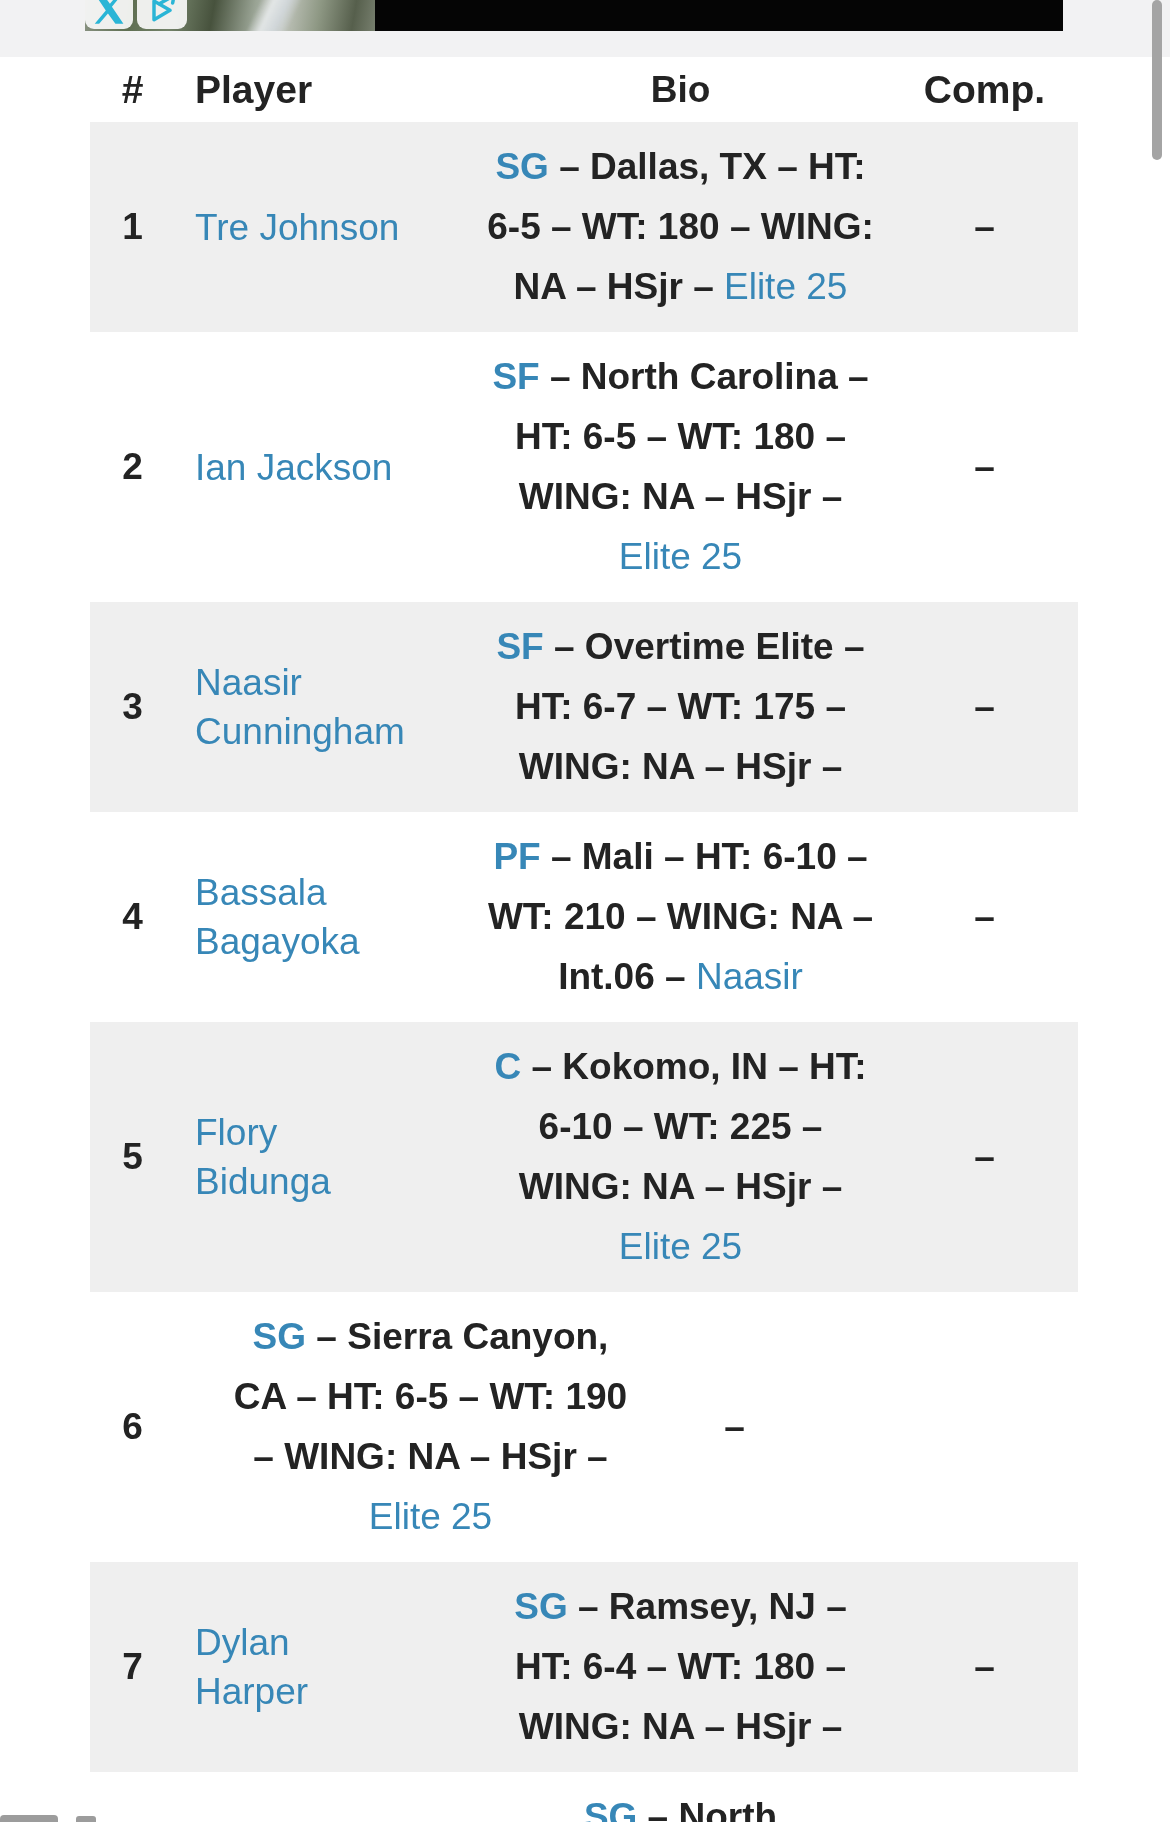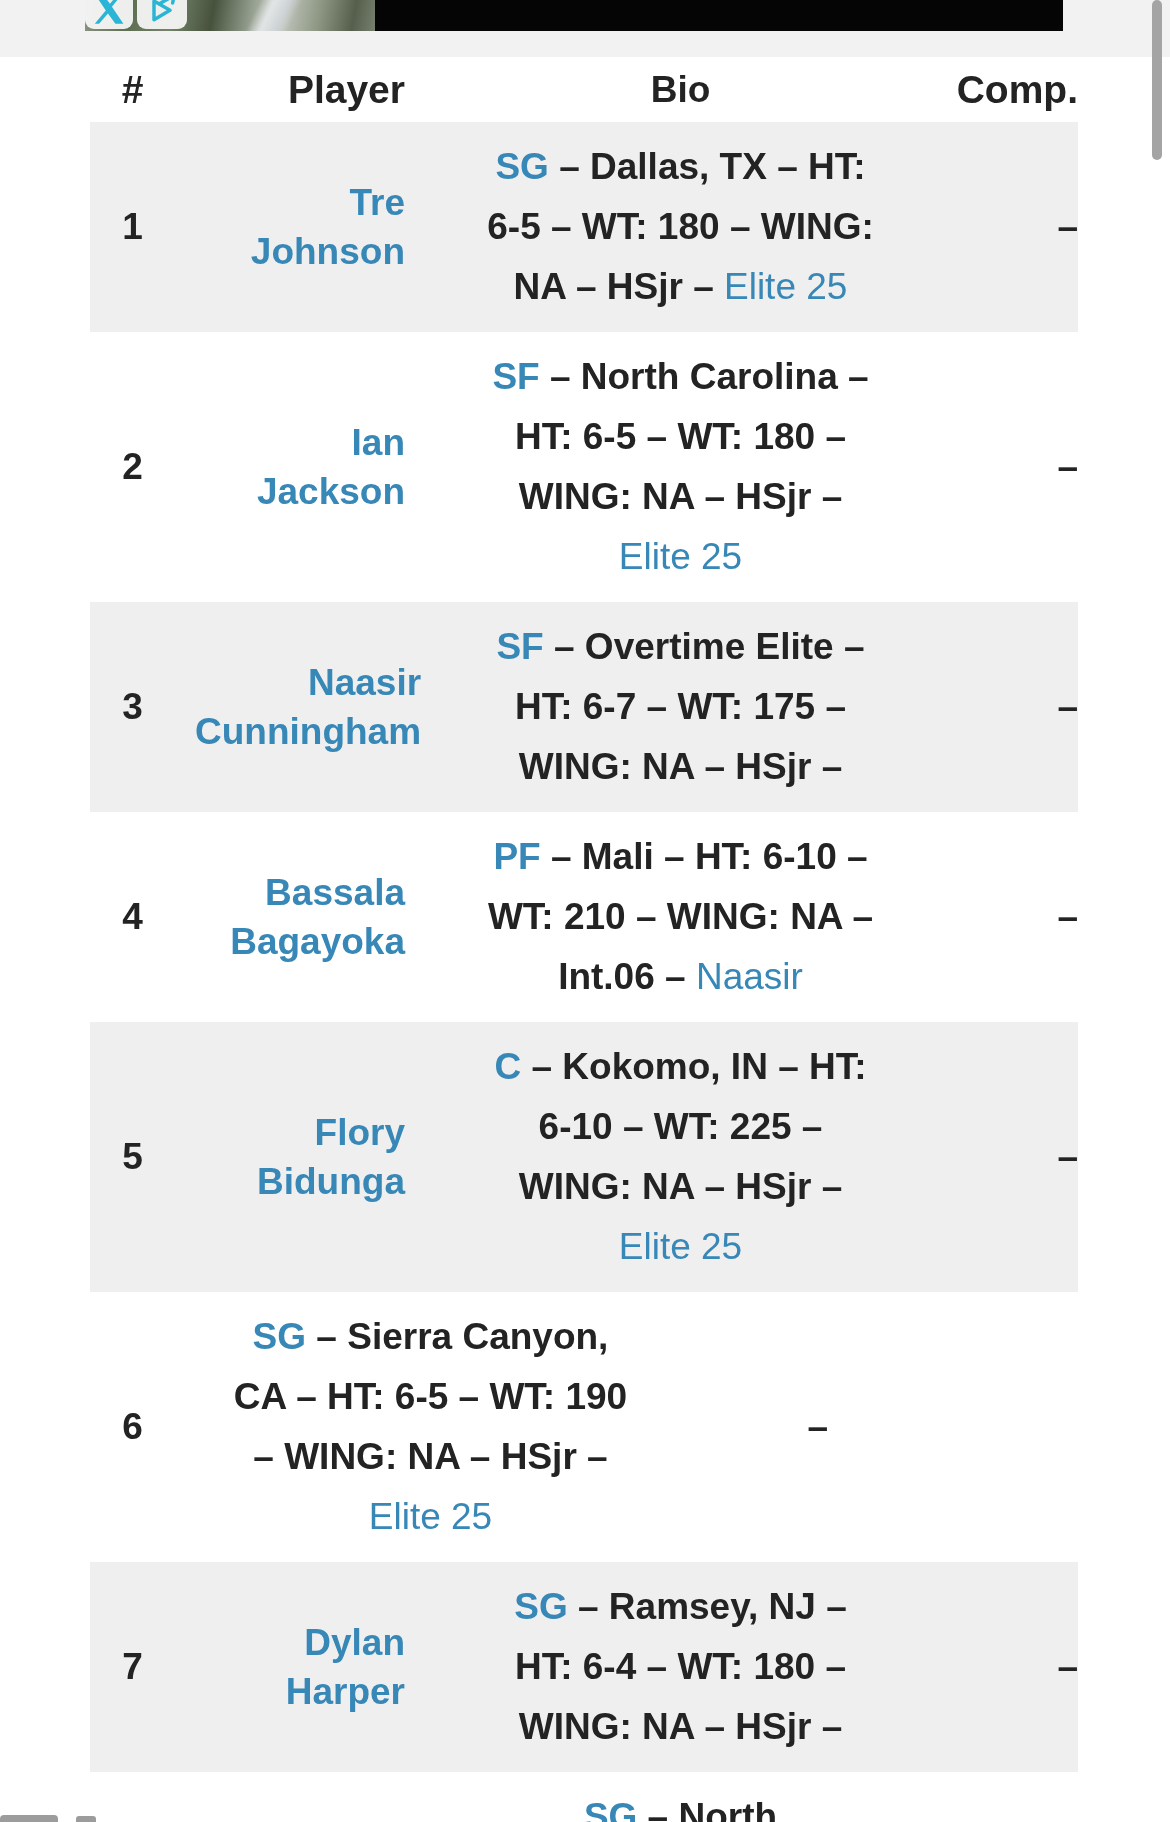--- a/index.html
+++ b/index.html
@@ -45,31 +45,31 @@
   }
 
   
   .table{position:absolute;left:90px;top:57px;width:988px;}
   .thead{
     display:flex;align-items:center;height:65px;background:#fff;
     font-weight:700;font-size:39px;color:var(--text_dark,#232323);
   }
   .cell{box-sizing:border-box;}
   .c-rank{width:85px;text-align:center;flex:none;}
-  .c-player{width:250px;text-align:right;flex:none;padding:0 20px;}
+  .c-player{width:250px;text-align:left;flex:none;padding:0 20px;}
   .c-bio{width:466px;flex:none;padding-left:45px;text-align:center;}
-  .c-comp{width:187px;text-align:right;flex:none;}
+  .c-comp{width:187px;text-align:center;flex:none;}
 
   .row{display:flex;align-items:center;padding:15px 0;}
   .tbody .row:nth-child(odd){background:var(--row_alt_bg,#efefef);}
   .tbody .row:nth-child(even){background:#ffffff;}
 
   .rank{font-size:37px;line-height:60px;font-weight:700;color:var(--text_dark,#232323);}
   .name{
-    display:inline-block;font-size:37px;line-height:49px;font-weight:700;
+    display:inline-block;font-size:37px;line-height:49px;font-weight:400;
     color:var(--link_blue,#3787b7);text-decoration:none;cursor:pointer;
   }
   .c-bio{font-size:37px;line-height:60px;font-weight:700;}
   .pos{color:var(--link_blue,#3787b7);text-decoration:none;cursor:pointer;}
   .mid{color:var(--text_dark,#232323);white-space:pre-line;}
   .biolink{color:var(--link_blue,#3787b7);font-weight:400;text-decoration:none;cursor:pointer;margin-top:8px;}
   .comp{font-size:37px;line-height:60px;font-weight:700;color:var(--text_dark,#232323);}
 
   
   .sliver{position:absolute;background:#4a4a4a;opacity:.55;}

